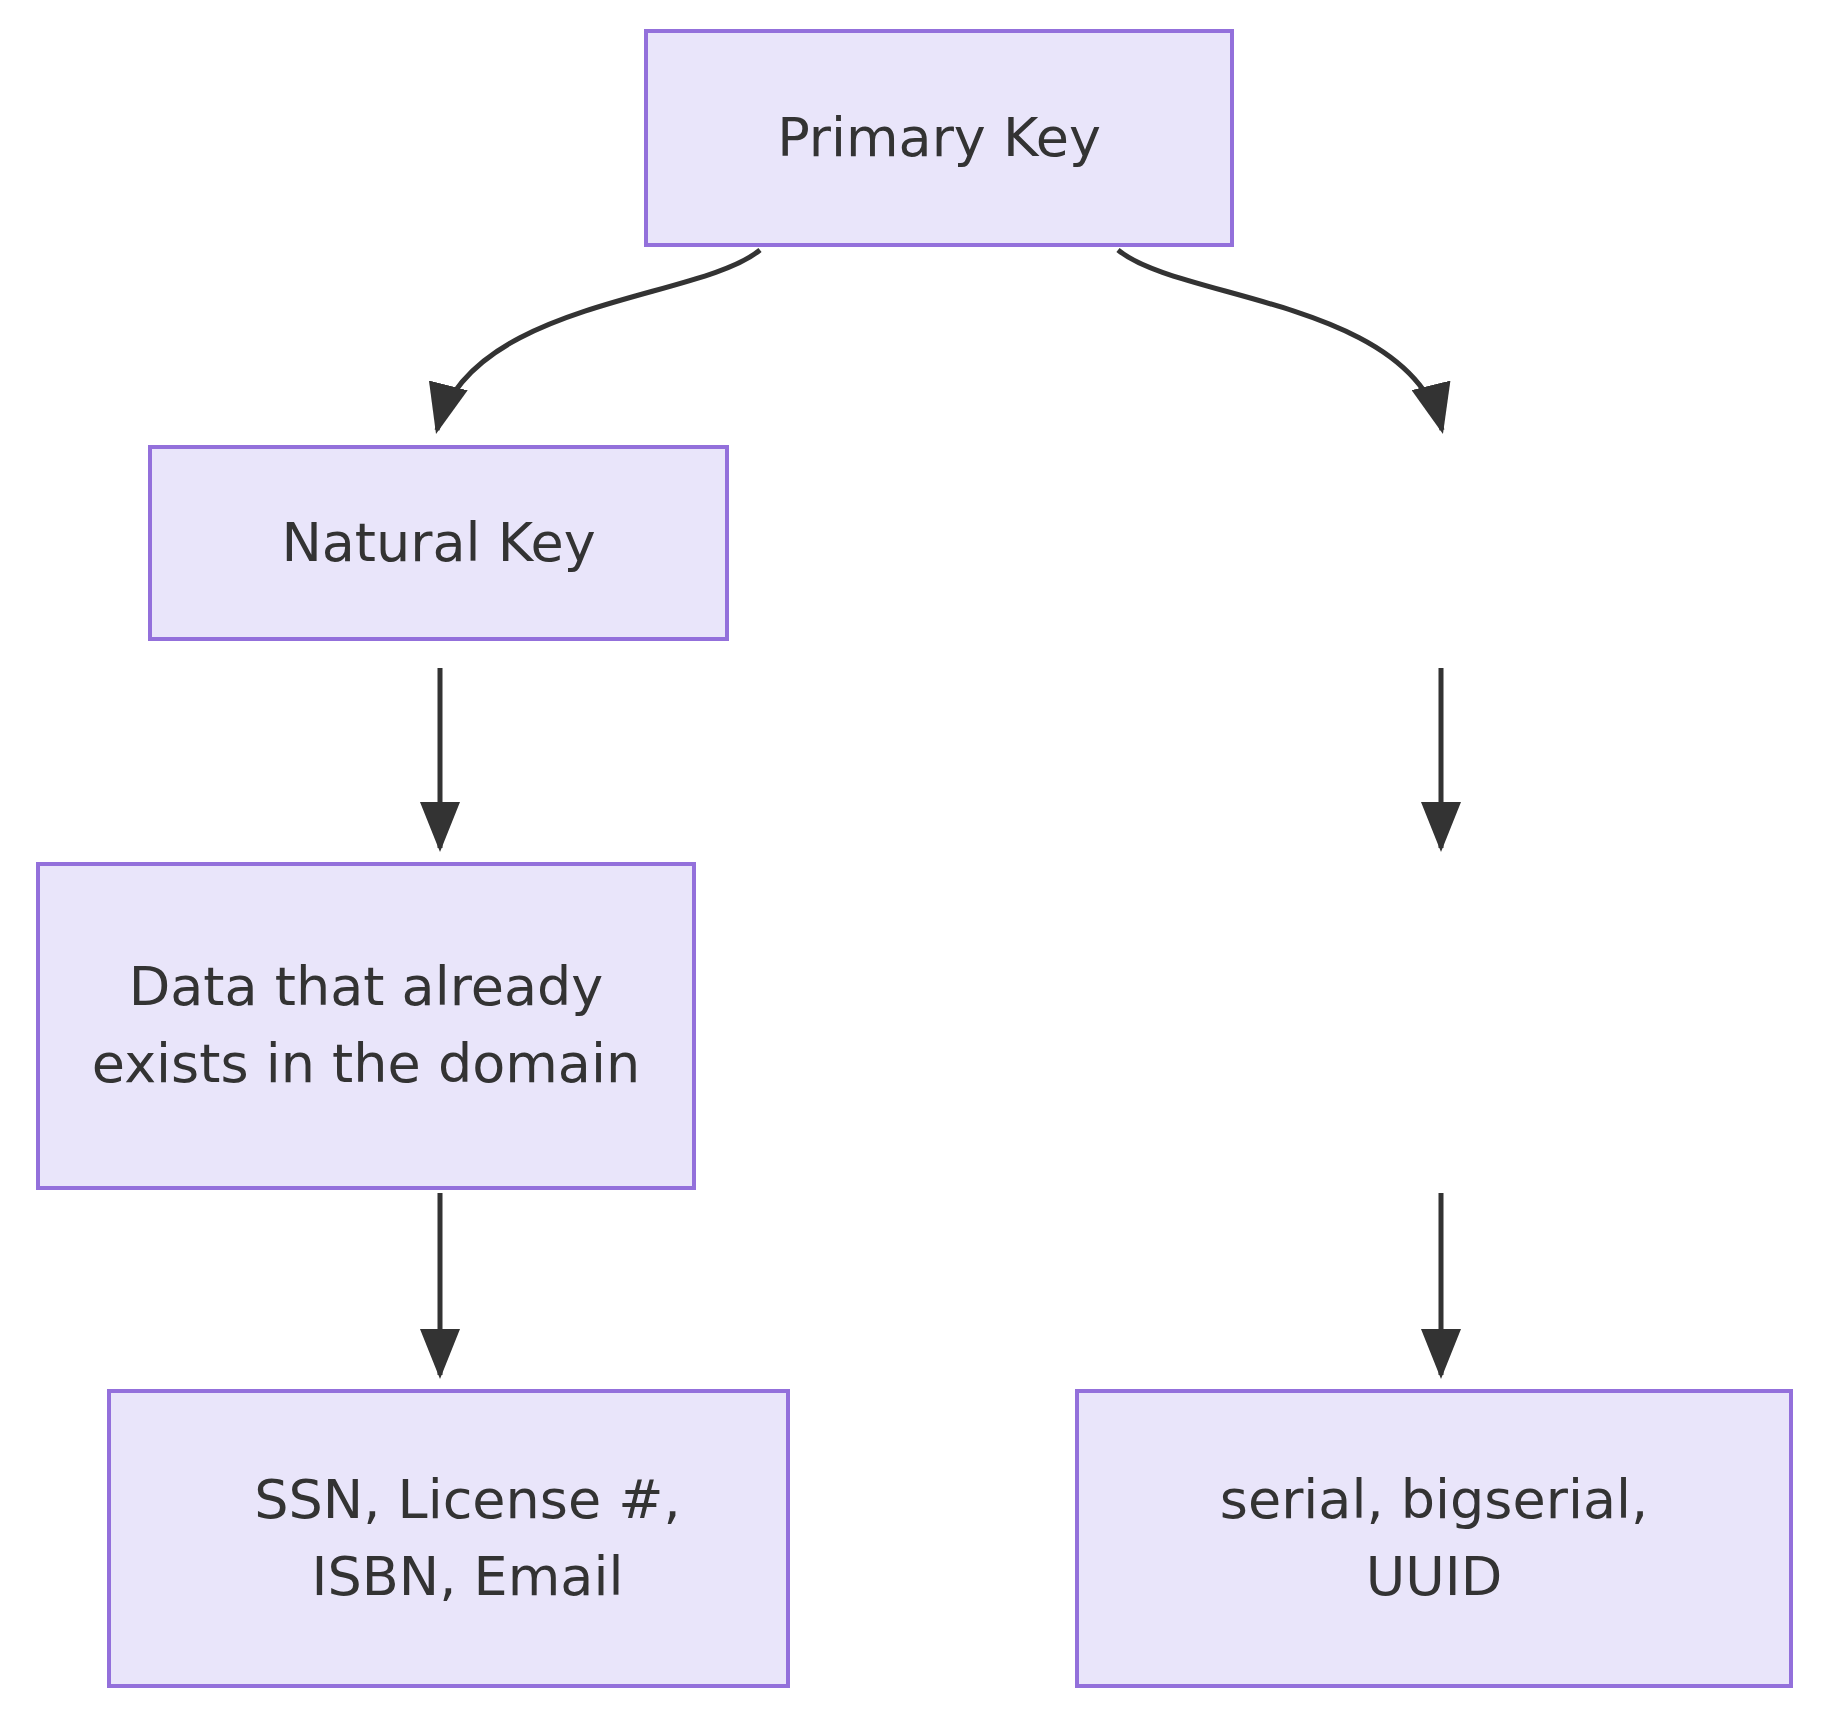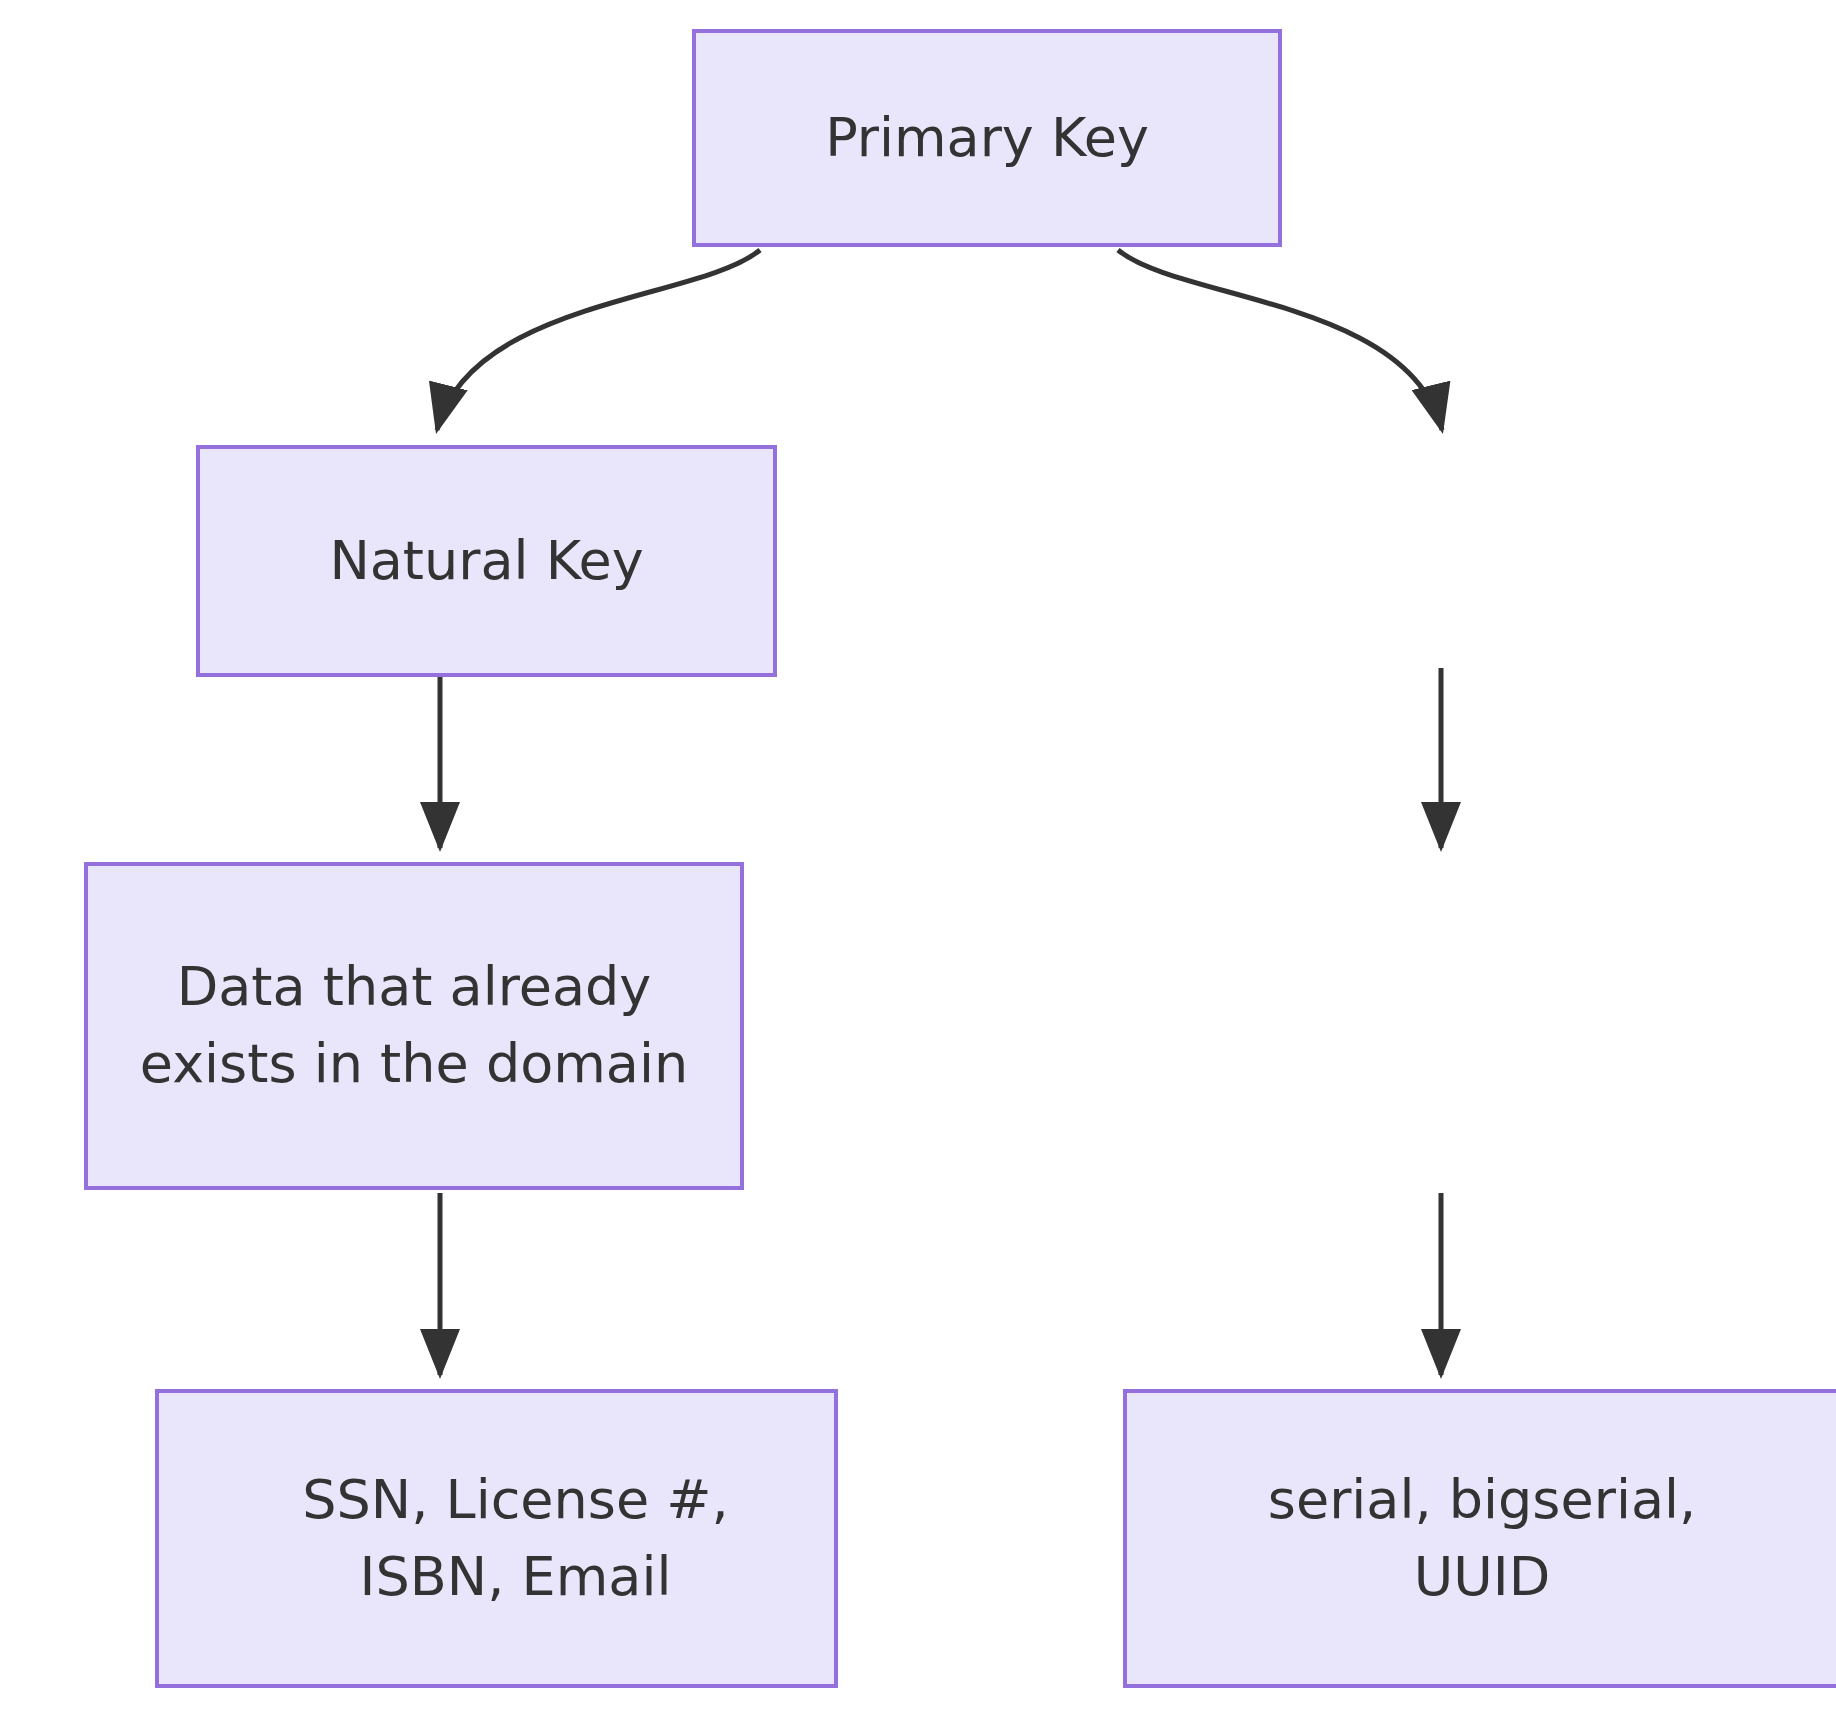--- a/index.html
+++ b/index.html
@@ -31,21 +31,20 @@
     display: flex;
     align-items: center;
     justify-content: center;
     text-align: center;
     color: #333333;
     font-size: 54px;
     line-height: 1.42;
     font-weight: 400;
     letter-spacing: 0px;
     z-index: 2;
-    margin-left: 48px;
   }
   .node .label {
     display: block;
     white-space: pre-line;
     padding: 0 14px;
   }
 </style>
 </head>
 <body>
 
@@ -68,21 +67,21 @@
 
     <path d="M 440,1193 L 440,1375" fill="none" stroke="#333333" stroke-width="5" marker-end="url(#arrowhead)"></path>
 
     <path d="M 1441,1193 L 1441,1375" fill="none" stroke="#333333" stroke-width="5" marker-end="url(#arrowhead)"></path>
   </svg>
 
   <div class="node" id="node-primary-key" style="left: 644px; top: 29px; width: 590px; height: 218px; background: rgb(233, 229, 250); border-color: rgb(147, 112, 219); color: rgb(51, 51, 51);">
     <span class="label">Primary Key</span>
   </div>
 
-  <div class="node" id="node-natural-key" style="left: 148px; top: 445px; width: 581px; height: 232px; background: rgb(233, 229, 250); border-color: rgb(147, 112, 219); color: rgb(51, 51, 51);">
+  <div class="node" id="node-natural-key" style="left: 148px; top: 445px; width: 581px; height: 196px; background: rgb(233, 229, 250); border-color: rgb(147, 112, 219); color: rgb(51, 51, 51);">
     <span class="label">Natural Key</span>
   </div>
 
 
   <div class="node" id="node-natural-key-definition" style="left: 36px; top: 862px; width: 660px; height: 328px; background: rgb(233, 229, 250); border-color: rgb(147, 112, 219); color: rgb(51, 51, 51);">
     <span class="label">Data that already
 exists in the domain</span>
   </div>
 
 

